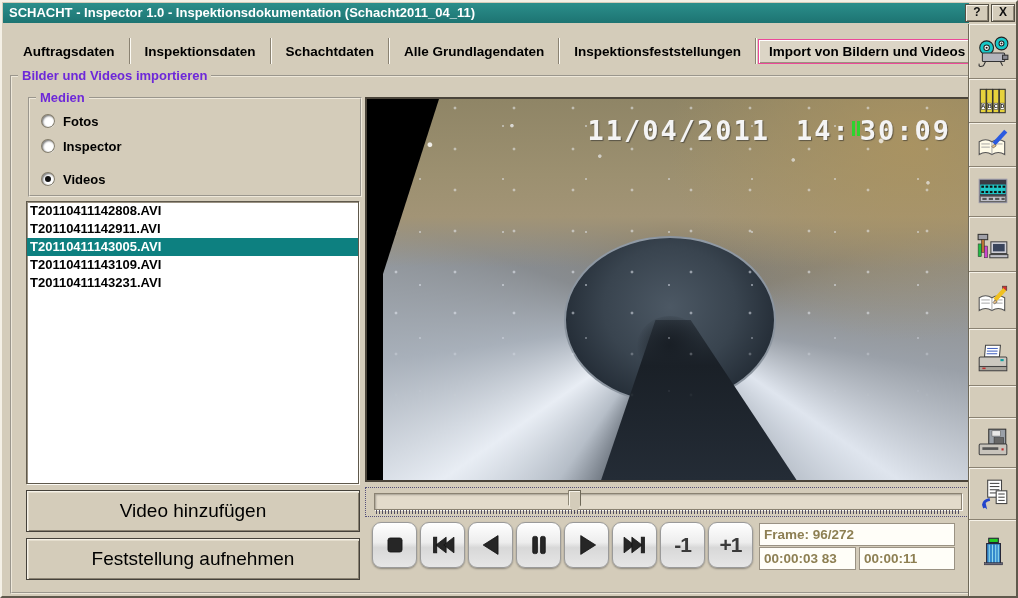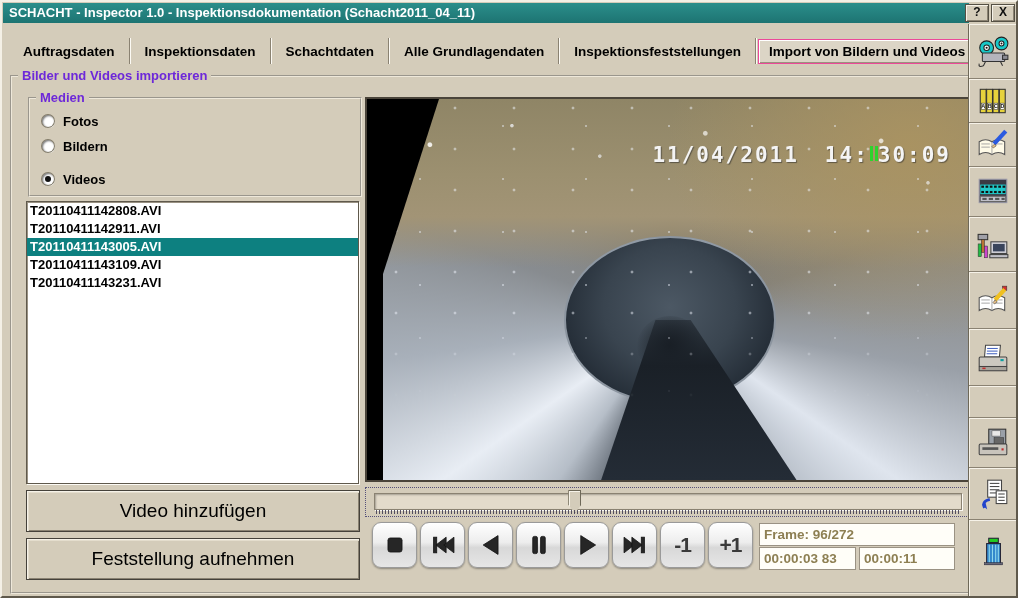--- a/index.html
+++ b/index.html
@@ -69,22 +69,22 @@
       radial-gradient(circle 4px at 85% 11%,rgba(255,255,255,.7) 45%,transparent 72%),
       radial-gradient(circle 3px at 93% 22%,rgba(245,248,255,.6) 45%,transparent 72%),
       radial-gradient(circle 2.5px at 13px 9px,rgba(240,244,252,.5) 50%,transparent 68%),
       radial-gradient(circle 2px at 37px 27px,rgba(235,240,250,.45) 50%,transparent 68%);
     background-size:auto,auto,auto,auto,auto,auto,auto,59px 41px,83px 53px;
     -webkit-mask-image:linear-gradient(180deg,#000 55%,transparent 80%);
     mask-image:linear-gradient(180deg,#000 55%,transparent 80%);}
   .corner-wedge{position:absolute;left:0;top:0;width:56px;height:175px;background:#000;
     clip-path:polygon(0 0,100% 0,0 100%);}
   .ts{position:absolute;top:16px;right:18px;display:flex;align-items:center;
-    font-family:"DejaVu Sans Mono",monospace;font-weight:bold;font-size:21px;color:#f4f4f4;
-    letter-spacing:2px;text-shadow:1px 1px 1px rgba(40,40,40,.55);margin-top:28px;}
+    font-family:"DejaVu Sans Mono",monospace;font-weight:bold;font-size:27px;color:#f4f4f4;
+    letter-spacing:2px;text-shadow:1px 1px 1px rgba(40,40,40,.55);}
   .ts-date{margin-right:26px;}
   .ts-pause{display:inline-flex;gap:2px;margin:0 0 4px 1px;}
   .ts-pause i{display:block;width:3px;height:15px;}
   
   .slider-area{position:absolute;left:363px;top:485px;width:606px;height:30px;
     border:1px dotted #55517a;box-sizing:border-box;}
   .slider-channel{position:absolute;left:8px;right:8px;top:5px;height:15px;background:#e3dbcb;
     border:1px solid #8a8272;box-shadow:inset 1px 1px 2px rgba(0,0,0,.28),1px 1px 0 #fcfaf4;}
   .slider-thumb{position:absolute;top:2px;width:11px;height:21px;background:#d4ccba;
     border:1px solid #6e6858;box-shadow:inset 1px 1px 0 #f6f2e8;
@@ -148,21 +148,21 @@
     <span class="group-label">Bilder und Videos importieren</span>
 
     <div class="groupbox medien-group" style="position:absolute;">
       <span class="group-label">Medien</span>
       <div class="radio-row" style="top:14px;">
         <span class="radio"></span>
         <span class="radio-label">Fotos</span>
       </div>
       <div class="radio-row" style="top:39px;">
         <span class="radio"></span>
-        <span class="radio-label">Bildern</span>
+        <span class="radio-label">Inspector</span>
       </div>
       <div class="radio-row" style="top:72px;">
         <span class="radio checked"></span>
         <span class="radio-label">Videos</span>
       </div>
     </div>
 
     <div class="file-list">
       <div class="list-row">T20110411142808.AVI</div>
       <div class="list-row">T20110411142911.AVI</div>

